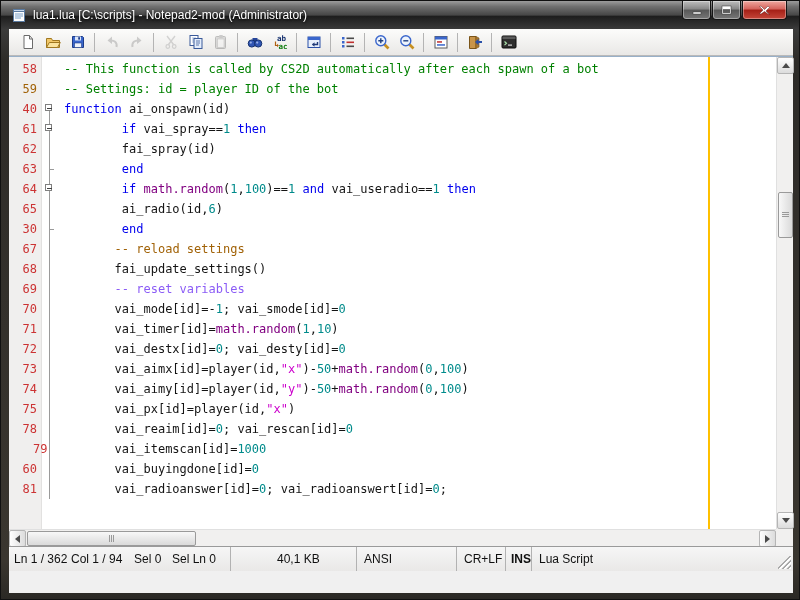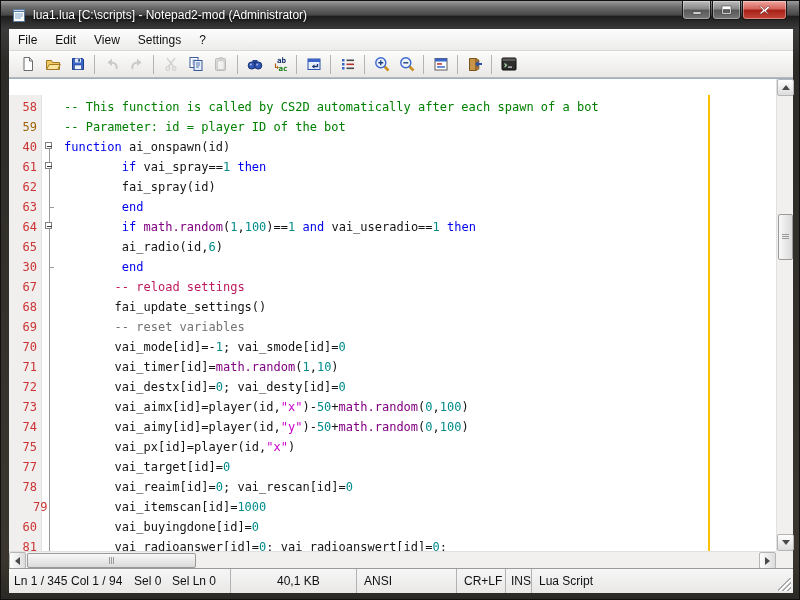--- a/index.html
+++ b/index.html
@@ -30,21 +30,21 @@
     border-bottom:1px solid #d8d8d8; display:flex; align-items:center; font-size:12px; color:#101010; }
   .menu-item { padding:0 9px; height:22px; line-height:22px; }
   .toolbar { height:27px; background:linear-gradient(180deg,#fcfcfb,#e9e8e6);
     border-bottom:1px solid #b9b9b9; display:flex; align-items:center; padding-left:6px; }
   .tbtn { width:25px; height:23px; display:flex; align-items:center; justify-content:center; border-radius:2px; }
   .tbtn.disabled { filter:grayscale(1); opacity:.45; }
   .tsep { width:1px; height:19px; background:#b4b4b4; margin:0 4px; }
 
   
   .editor { position:relative; width:784px; height:490px; background:#fff; border-top:1px solid #98b0c8; }
-  .code-view { position:absolute; left:0; top:16px; width:767px; height:472px; overflow:hidden; background:#fff; }
+  .code-view { position:absolute; left:0; top:0; width:767px; height:472px; overflow:hidden; background:#fff; }
   .num-margin-bg { position:absolute; left:0; top:0; width:33px; height:472px; background:#f0efee; border-right:1px solid #e2e1e0; }
   .long-line-marker { position:absolute; top:0; width:2px; height:472px; }
   .rows { position:absolute; left:0; top:2px; width:767px;
     font-family:"DejaVu Sans Mono","Liberation Mono",monospace; font-size:12px; }
   .row { display:flex; height:20px; line-height:20px; white-space:pre; }
   .lnum { width:33px; text-align:right; padding-right:5px; flex:none; }
   .fold-cell { width:15px; flex:none; position:relative; }
   .fold-line { position:absolute; left:7px; top:0; bottom:0; width:1px; background:#9a9a9a; }
   .fold-line.half { top:10px; }
   .fold-box { position:absolute; left:3px; top:5px; width:7px; height:7px; background:#fff; border:1px solid #808080; }
@@ -115,27 +115,20 @@
       <div class="wbtn close">
         <svg width="11" height="10" viewBox="0 0 11 10">
             <path d="M2 1l3.5 3.5L9 1l1.5 1.5L7 6l3.5 3.5L9 9 5.5 6.5 2 9 .5 8.5 4 5 .5 1.5z" fill="#fff" stroke="#401010" stroke-width=".4"></path>
           </svg>
       </div>
     </div>
   </div>
 
   <div class="content">
 
-    <div class="menubar" id="menubar">
-        <div class="menu-item">File</div>
-        <div class="menu-item">Edit</div>
-        <div class="menu-item">View</div>
-        <div class="menu-item">Settings</div>
-        <div class="menu-item">?</div>
-      </div>
 
     <div class="toolbar" id="toolbar">
         <div class="tbtn">
           <svg width="16" height="16" viewBox="0 0 16 16">
             <path d="M4 1.5h5.5L12.5 5v9.5H4z" fill="#fff" stroke="#6b6b6b"></path>
             <path d="M9.5 1.5V5h3" fill="none" stroke="#6b6b6b"></path>
           </svg>
         </div>
         <div class="tbtn">
           <svg width="16" height="16" viewBox="0 0 16 16">
@@ -268,38 +261,37 @@
           </svg>
         </div>
       </div>
 
     <div class="editor">
       <div class="code-view">
         <div class="num-margin-bg"></div>
         <div class="long-line-marker" id="llmarker" style="left: 699px; background: rgb(255, 192, 0);"></div>
         <div class="rows" id="rows">
             <div class="row"><div class="lnum" style="color: rgb(204, 51, 51);">58</div><div class="fold-cell"></div><div class="code-text"><span style="color: rgb(0, 128, 0);">-- This function is called by CS2D automatically after each spawn of a bot</span></div></div>
-            <div class="row"><div class="lnum" style="color: #a16207;">59</div><div class="fold-cell"></div><div class="code-text"><span style="color: rgb(0, 128, 0);">-- Parameter: id = player ID of the bot</span></div></div>
+            <div class="row"><div class="lnum" style="color: #a16207;">59</div><div class="fold-cell"></div><div class="code-text"><span style="color: rgb(0, 128, 0);">-- Settings: id = player ID of the bot</span></div></div>
             <div class="row"><div class="lnum" style="color: rgb(204, 51, 51);">40</div><div class="fold-cell"><div class="fold-line half"></div><div class="fold-box"></div></div><div class="code-text"><span style="color: rgb(0, 0, 238);">function</span><span style="color: rgb(20, 20, 20);"> ai_onspawn(id)</span></div></div>
             <div class="row"><div class="lnum" style="color: rgb(204, 51, 51);">61</div><div class="fold-cell"><div class="fold-line"></div><div class="fold-box"></div></div><div class="code-text"><span style="color: rgb(20, 20, 20);">        </span><span style="color: rgb(0, 0, 238);">if</span><span style="color: rgb(20, 20, 20);"> vai_spray==</span><span style="color: rgb(0, 139, 139);">1</span><span style="color: rgb(20, 20, 20);"> </span><span style="color: rgb(0, 0, 238);">then</span></div></div>
             <div class="row"><div class="lnum" style="color: rgb(204, 51, 51);">62</div><div class="fold-cell"><div class="fold-line"></div></div><div class="code-text"><span style="color: rgb(20, 20, 20);">        fai_spray(id)</span></div></div>
             <div class="row"><div class="lnum" style="color: rgb(204, 51, 51);">63</div><div class="fold-cell"><div class="fold-line"></div><div class="fold-tick"></div></div><div class="code-text"><span style="color: rgb(20, 20, 20);">        </span><span style="color: rgb(0, 0, 238);">end</span></div></div>
             <div class="row"><div class="lnum" style="color: rgb(204, 51, 51);">64</div><div class="fold-cell"><div class="fold-line"></div><div class="fold-box"></div></div><div class="code-text"><span style="color: rgb(20, 20, 20);">        </span><span style="color: rgb(0, 0, 238);">if</span><span style="color: rgb(20, 20, 20);"> </span><span style="color: rgb(128, 0, 128);">math.random</span><span style="color: rgb(20, 20, 20);">(</span><span style="color: rgb(0, 139, 139);">1</span><span style="color: rgb(20, 20, 20);">,</span><span style="color: rgb(0, 139, 139);">100</span><span style="color: rgb(20, 20, 20);">)==</span><span style="color: rgb(0, 139, 139);">1</span><span style="color: rgb(20, 20, 20);"> </span><span style="color: rgb(0, 0, 238);">and</span><span style="color: rgb(20, 20, 20);"> vai_useradio==</span><span style="color: rgb(0, 139, 139);">1</span><span style="color: rgb(20, 20, 20);"> </span><span style="color: rgb(0, 0, 238);">then</span></div></div>
             <div class="row"><div class="lnum" style="color: rgb(204, 51, 51);">65</div><div class="fold-cell"><div class="fold-line"></div></div><div class="code-text"><span style="color: rgb(20, 20, 20);">        ai_radio(id,</span><span style="color: rgb(0, 139, 139);">6</span><span style="color: rgb(20, 20, 20);">)</span></div></div>
             <div class="row"><div class="lnum" style="color: rgb(204, 51, 51);">30</div><div class="fold-cell"><div class="fold-line"></div><div class="fold-tick"></div></div><div class="code-text"><span style="color: rgb(20, 20, 20);">        </span><span style="color: rgb(0, 0, 238);">end</span></div></div>
-            <div class="row"><div class="lnum" style="color: rgb(204, 51, 51);">67</div><div class="fold-cell"><div class="fold-line"></div></div><div class="code-text"><span style="color: rgb(20, 20, 20);">       </span><span style="color: #be185d;">-- reload settings</span></div></div>
+            <div class="row"><div class="lnum" style="color: rgb(204, 51, 51);">67</div><div class="fold-cell"><div class="fold-line"></div></div><div class="code-text"><span style="color: rgb(20, 20, 20);">       </span><span style="color: #a16207;">-- reload settings</span></div></div>
             <div class="row"><div class="lnum" style="color: rgb(204, 51, 51);">68</div><div class="fold-cell"><div class="fold-line"></div></div><div class="code-text"><span style="color: rgb(20, 20, 20);">       fai_update_settings()</span></div></div>
-            <div class="row"><div class="lnum" style="color: rgb(204, 51, 51);">69</div><div class="fold-cell"><div class="fold-line"></div></div><div class="code-text"><span style="color: rgb(20, 20, 20);">       </span><span style="color: #737373; text-align: center;">-- reset variables</span></div></div>
+            <div class="row"><div class="lnum" style="color: rgb(204, 51, 51);">69</div><div class="fold-cell"><div class="fold-line"></div></div><div class="code-text"><span style="color: rgb(20, 20, 20);">       </span><span style="color: #8b5cf6; text-align: center;">-- reset variables</span></div></div>
             <div class="row"><div class="lnum" style="color: rgb(204, 51, 51);">70</div><div class="fold-cell"><div class="fold-line"></div></div><div class="code-text"><span style="color: rgb(20, 20, 20);">       vai_mode[id]=-</span><span style="color: rgb(0, 139, 139);">1</span><span style="color: rgb(20, 20, 20);">; vai_smode[id]=</span><span style="color: rgb(0, 139, 139);">0</span></div></div>
             <div class="row"><div class="lnum" style="color: rgb(204, 51, 51);">71</div><div class="fold-cell"><div class="fold-line"></div></div><div class="code-text"><span style="color: rgb(20, 20, 20);">       vai_timer[id]=</span><span style="color: rgb(128, 0, 128);">math.random</span><span style="color: rgb(20, 20, 20);">(</span><span style="color: rgb(0, 139, 139);">1</span><span style="color: rgb(20, 20, 20);">,</span><span style="color: rgb(0, 139, 139);">10</span><span style="color: rgb(20, 20, 20);">)</span></div></div>
             <div class="row"><div class="lnum" style="color: rgb(204, 51, 51);">72</div><div class="fold-cell"><div class="fold-line"></div></div><div class="code-text"><span style="color: rgb(20, 20, 20);">       vai_destx[id]=</span><span style="color: rgb(0, 139, 139);">0</span><span style="color: rgb(20, 20, 20);">; vai_desty[id]=</span><span style="color: rgb(0, 139, 139);">0</span></div></div>
             <div class="row"><div class="lnum" style="color: rgb(204, 51, 51);">73</div><div class="fold-cell"><div class="fold-line"></div></div><div class="code-text"><span style="color: rgb(20, 20, 20);">       vai_aimx[id]=player(id,</span><span style="color: rgb(204, 0, 204);">"x"</span><span style="color: rgb(20, 20, 20);">)-</span><span style="color: rgb(0, 139, 139);">50</span><span style="color: rgb(20, 20, 20);">+</span><span style="color: rgb(128, 0, 128);">math.random</span><span style="color: rgb(20, 20, 20);">(</span><span style="color: rgb(0, 139, 139);">0</span><span style="color: rgb(20, 20, 20);">,</span><span style="color: rgb(0, 139, 139);">100</span><span style="color: rgb(20, 20, 20);">)</span></div></div>
             <div class="row"><div class="lnum" style="color: rgb(204, 51, 51);">74</div><div class="fold-cell"><div class="fold-line"></div></div><div class="code-text"><span style="color: rgb(20, 20, 20);">       vai_aimy[id]=player(id,</span><span style="color: rgb(204, 0, 204);">"y"</span><span style="color: rgb(20, 20, 20);">)-</span><span style="color: rgb(0, 139, 139);">50</span><span style="color: rgb(20, 20, 20);">+</span><span style="color: rgb(128, 0, 128);">math.random</span><span style="color: rgb(20, 20, 20);">(</span><span style="color: rgb(0, 139, 139);">0</span><span style="color: rgb(20, 20, 20);">,</span><span style="color: rgb(0, 139, 139);">100</span><span style="color: rgb(20, 20, 20);">)</span></div></div>
             <div class="row"><div class="lnum" style="color: rgb(204, 51, 51);">75</div><div class="fold-cell"><div class="fold-line"></div></div><div class="code-text"><span style="color: rgb(20, 20, 20);">       vai_px[id]=player(id,</span><span style="color: rgb(204, 0, 204);">"x"</span><span style="color: rgb(20, 20, 20);">)</span></div></div>
-            <div class="row"><div class="lnum" style="color: rgb(204, 51, 51);">77</div><div class="fold-cell"><div class="fold-line"></div></div><div class="code-text"><span style="color: rgb(20, 20, 20);">       vai_target[id]=</span><span style="color: rgb(0, 139, 139);">0</span></div></div>
             <div class="row"><div class="lnum" style="color: rgb(204, 51, 51);">78</div><div class="fold-cell"><div class="fold-line"></div></div><div class="code-text"><span style="color: rgb(20, 20, 20);">       vai_reaim[id]=</span><span style="color: rgb(0, 139, 139);">0</span><span style="color: rgb(20, 20, 20);">; vai_rescan[id]=</span><span style="color: rgb(0, 139, 139);">0</span></div></div>
             <div class="row"><div class="lnum" style="color: rgb(204, 51, 51); padding-left: 24px;">79</div><div class="fold-cell"><div class="fold-line"></div></div><div class="code-text"><span style="color: rgb(20, 20, 20);">       vai_itemscan[id]=</span><span style="color: rgb(0, 139, 139);">1000</span></div></div>
             <div class="row"><div class="lnum" style="color: rgb(204, 51, 51);">60</div><div class="fold-cell"><div class="fold-line"></div></div><div class="code-text"><span style="color: rgb(20, 20, 20);">       vai_buyingdone[id]=</span><span style="color: rgb(0, 139, 139);">0</span></div></div>
             <div class="row"><div class="lnum" style="color: rgb(204, 51, 51);">81</div><div class="fold-cell"><div class="fold-line"></div></div><div class="code-text"><span style="color: rgb(20, 20, 20);">       vai_radioanswer[id]=</span><span style="color: rgb(0, 139, 139);">0</span><span style="color: rgb(20, 20, 20);">; vai_radioanswert[id]=</span><span style="color: rgb(0, 139, 139);">0</span><span style="color: rgb(20, 20, 20);">;</span></div></div>
           </div>
       </div>
 
       <div class="vscroll">
         <div class="sb-btn" style="left:0;top:0;">
             <div class="arrow arr-up"></div>
@@ -317,27 +309,27 @@
         <div class="thumb-h" id="hthumb" style="left: 18px; width: 169px;"></div>
         <div class="sb-btn" style="right:0;top:0;">
             <div class="arrow arr-right"></div>
           </div>
       </div>
       <div class="corner"></div>
     </div>
 
     <div class="statusbar" id="statusbar">
         <div class="seg" style="width: 222px; padding-left: 5px;">
-          <span class="part" style="width: 57px;">Ln 1 / 345</span>
+          <span class="part" style="width: 57px;">Ln 1 / 362</span>
           <span class="part" style="width: 63px;">Col 1 / 94</span>
           <span class="part" style="width: 38px;">Sel 0</span>
           <span class="part">Sel Ln 0</span>
         </div>
         <div class="seg" style="width: 126px; padding-left: 46px;">40,1 KB</div>
         <div class="seg" style="width: 100px; padding-left: 7px;">ANSI</div>
         <div class="seg" style="width: 49px; padding-left: 7px;">CR+LF</div>
-        <div class="seg" style="width: 26px; padding-left: 5px;">INS</div>
+        <div class="seg" style="width: 26px; padding-left: 5px; font-weight: bold;">INS</div>
         <div class="seg last" style="padding-left: 7px;">Lua Script</div>
         <div class="grip"></div>
       </div>
 
   </div>
 </div>
 
 </body></html>

